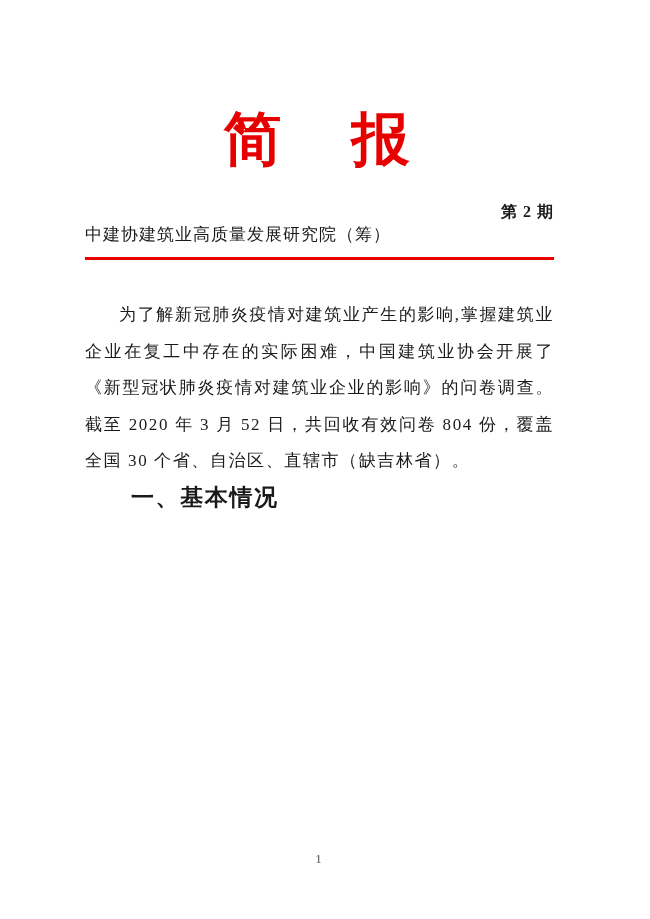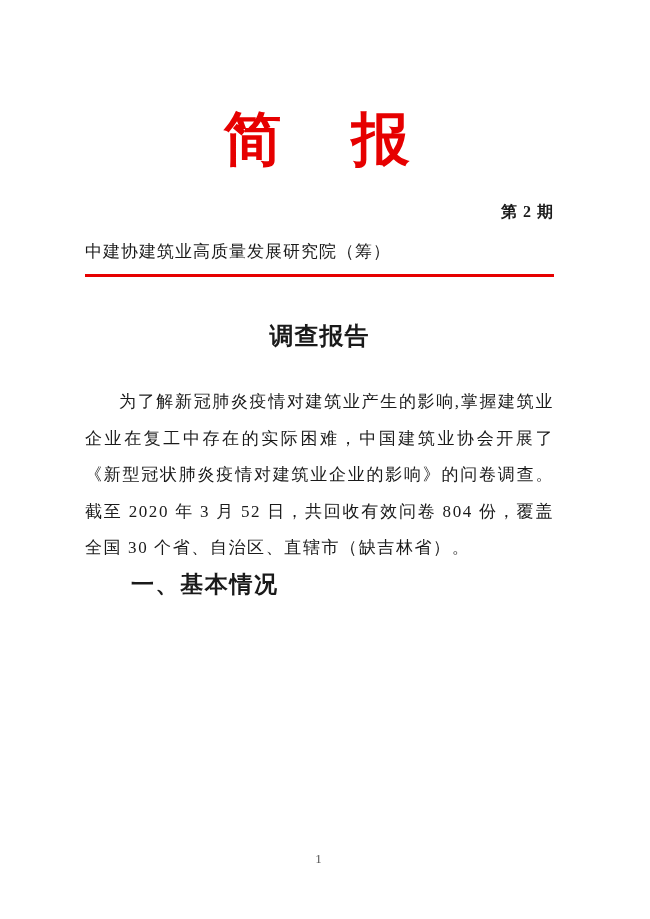--- a/index.html
+++ b/index.html
@@ -32,21 +32,20 @@
     font-family: "Liberation Serif", "DejaVu Serif", serif;
   }
   .issue-label {
     margin-top: 26px;
     text-align: right;
     font-size: 16px;
     font-weight: bold;
     letter-spacing: 1px;
   }
   .org-row {
-    margin-top: 17px;
     display: flex;
     justify-content: space-between;
     align-items: baseline;
     font-size: 17px;
     letter-spacing: 1px;
     white-space: nowrap;
   }
   .red-rule {
     margin-top: 11px;
     height: 3px;
@@ -96,21 +95,20 @@
 
   <div class="issue-label">第 2 期</div>
 
   <div class="org-row">
     <span>中建协建筑业高质量发展研究院（筹）</span>
   </div>
 
   <div class="red-rule"></div>
 
   <div class="doc-title">
-    <div>调查报告</div>
   </div>
 
   <div class="body-text">
     <p>为了解新冠肺炎疫情对建筑业产生的影响,掌握建筑业企业在复工中存在的实际困难，中国建筑业协会开展了《新型冠状肺炎疫情对建筑业企业的影响》的问卷调查。截至 2020 年 3 月 52 日，共回收有效问卷 804 份，覆盖全国 30 个省、自治区、直辖市（缺吉林省）。</p>
 
     <div class="section-heading">一、基本情况</div>
 
   </div>
 
   <div class="page-footer">1</div>

